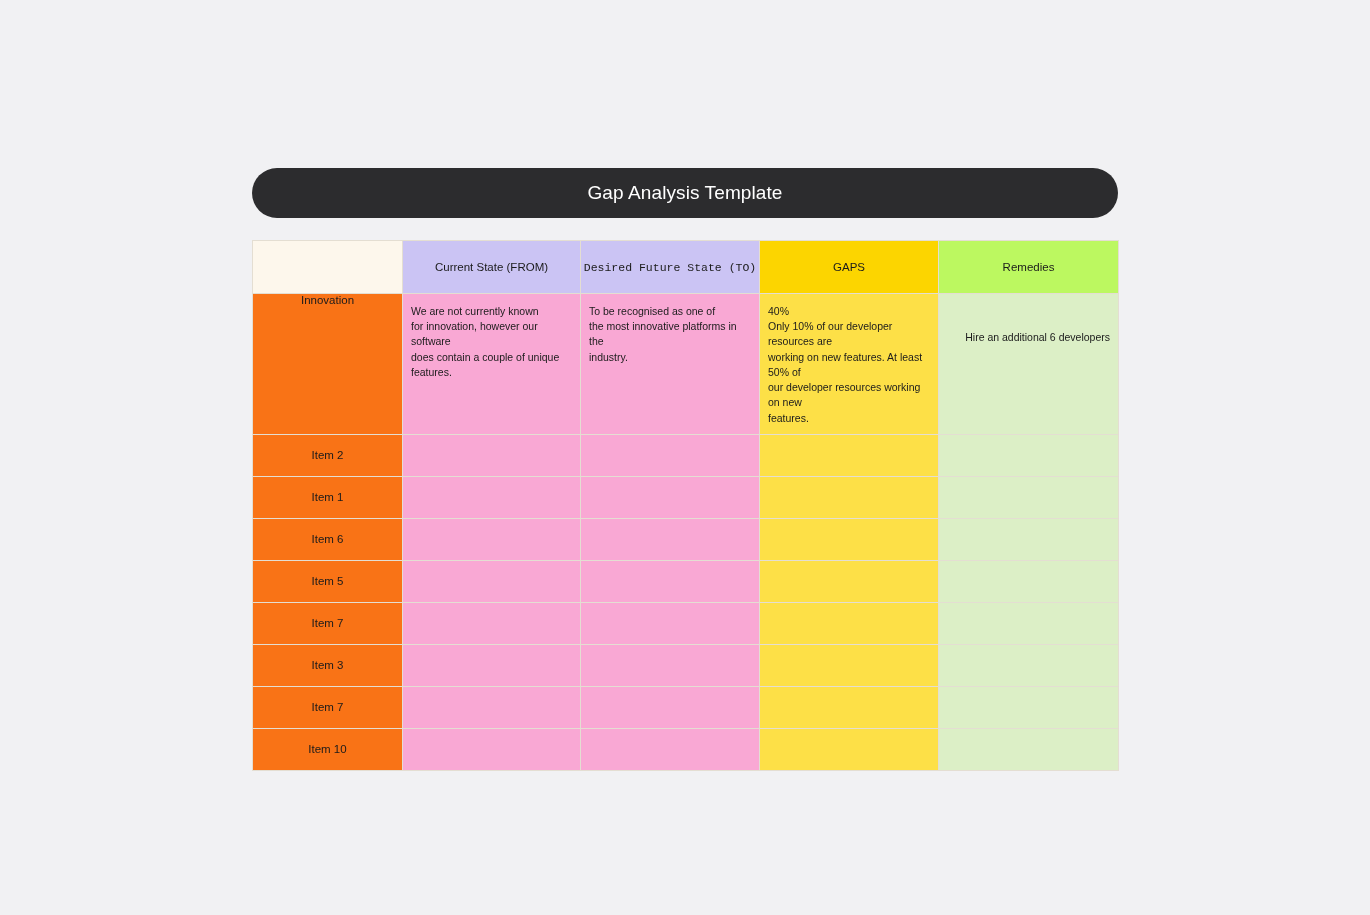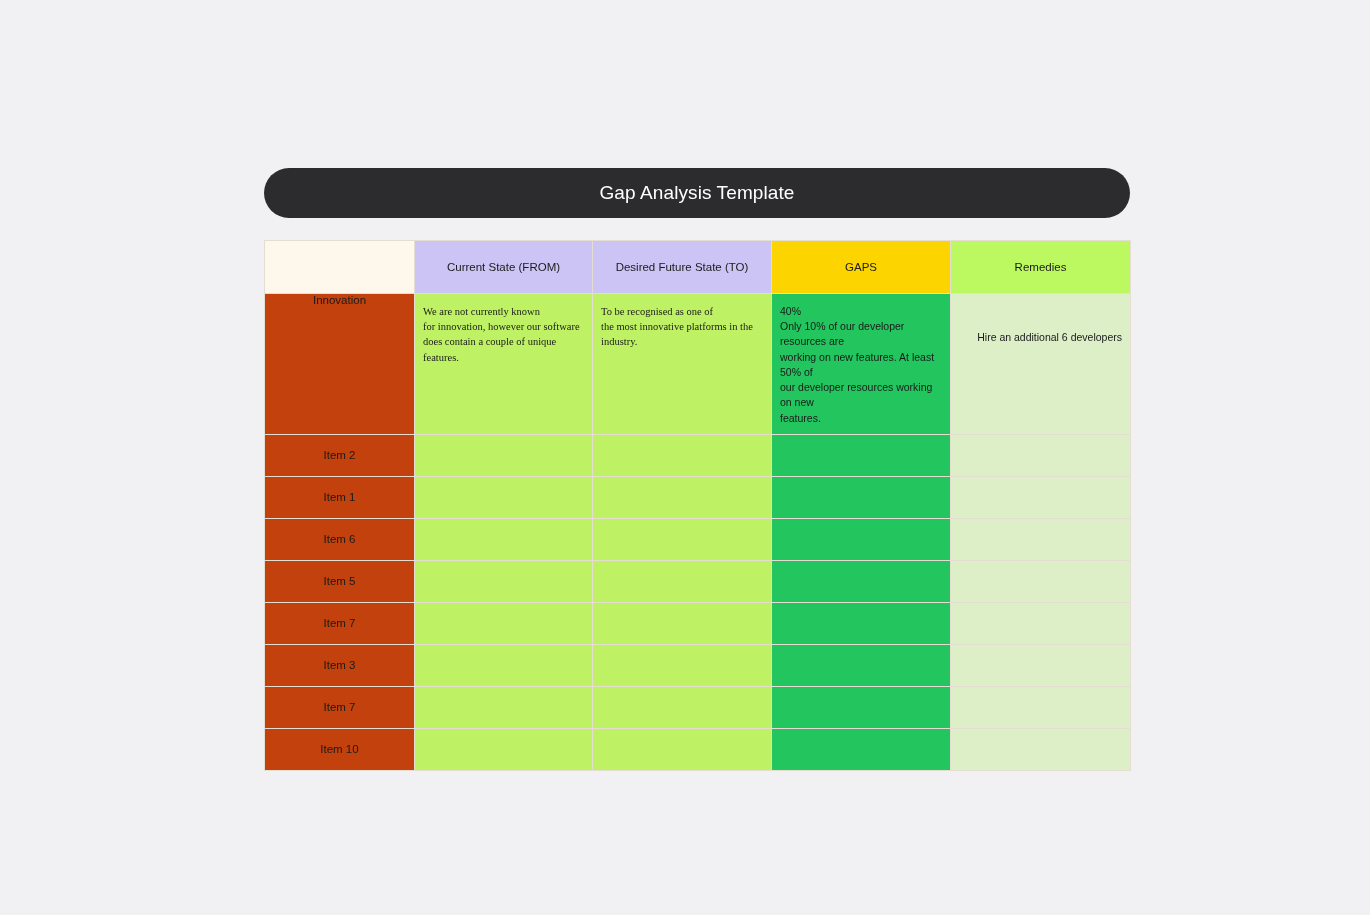--- a/index.html
+++ b/index.html
@@ -12,21 +12,21 @@
     -webkit-font-smoothing: antialiased;
   }
   #canvas {
     position: relative;
     width: 1370px;
     height: 915px;
     overflow: hidden;
   }
   #sheet {
     position: absolute;
-    left: 264px;
+    left: 252px;
     top: 168px;
     width: 866px;
     }
   .title-bar {
     background: #2c2c2e;
     color: #ffffff;
     border-radius: 26px;
     height: 50px;
     display: flex;
     align-items: center;
@@ -56,39 +56,38 @@
   
   thead th {
     height: 52px;
     font-size: 11.5px;
     font-weight: 400;
     color: #1b1b1b;
     text-align: center;
   }
   th.h0 { background: #fdf7ec; border-color: #ece4d6; }
   th.h1 { background: #cbc4f4; border-color: #bdb5ef; }
-  th.h2 { background: #cbc4f4; border-color: #bdb5ef; }
+  th.h2 { background: #cbc4f4; border-color: #bdb5ef; font-family: Liberation Mono, monospace; }
   th.h3 { background: #fcd500; border-color: #f0cc00; }
   th.h4 { background: #bcf860; border-color: #b0ee54; }
 
   
   td.c0 {
-    background: #c2410c;
+    background: #f97316;
     text-align: center;
     font-size: 11.5px;
     color: #1b1b1b;
     border-color: #ece4d6;
   }
   td.c1, td.c2 {
-    background: #bef264;
+    background: #f9a8d4;
     border-color: #cfc9f2;
-    font-family: Liberation Serif, serif;
   }
   td.c3 {
-    background: #22c55e;
+    background: #fde047;
     border-color: #eedb9b;
   }
   td.c4 {
     background: #dcefc6;
     border-color: #d1e7b8;
   }
   tr.first-row td { height: 86px; vertical-align: top; }
   tr.data-row td { height: 41px; }
 
   .cell-text {

